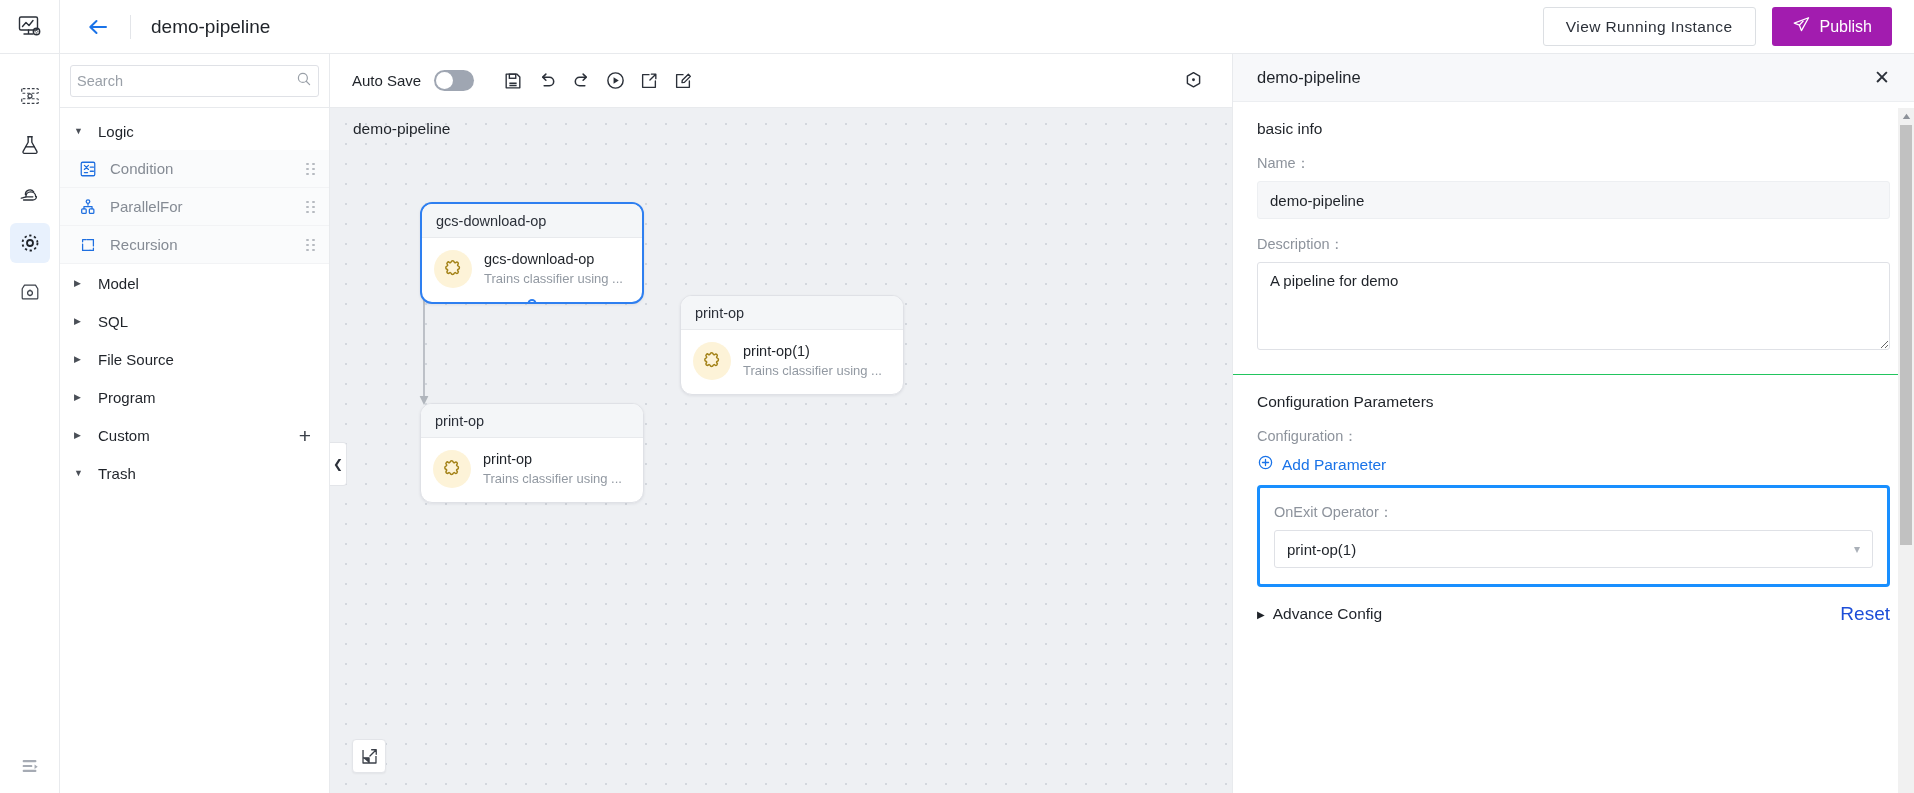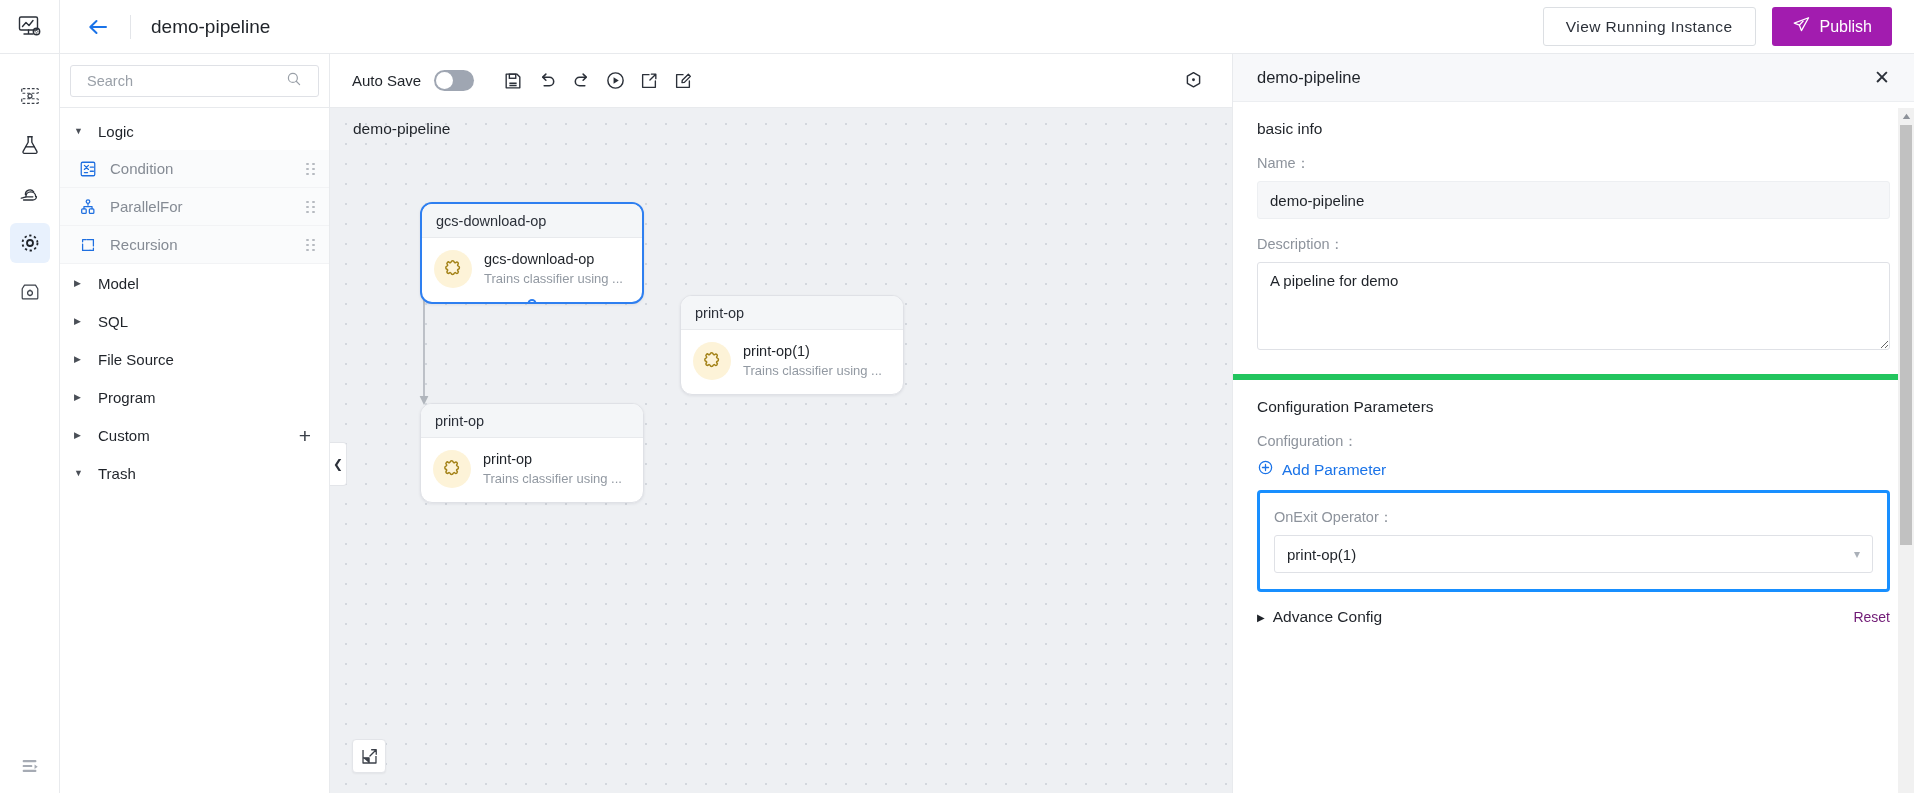--- a/index.html
+++ b/index.html
@@ -34,21 +34,21 @@
 
   
   .left-panel {
     width: 270px; flex: 0 0 270px; height: 793px; background: #ffffff;
     border-right: 1px solid #e8eaed; display: flex; flex-direction: column;
     position: relative;
   }
   .search-wrap { height: 54px; display: flex; align-items: center; padding: 0 10px; border-bottom: 1px solid #e8eaed;}
   .search-box {
     flex: 1; height: 32px; border: 1px solid #dfe1e6; border-radius: 3px;
-    display: flex; align-items: center; padding: 0 16px; background: #fff;
+    display: flex; align-items: center; padding: 0 6px; background: #fff;
   }
   .search-box input {
     flex: 1; border: none; outline: none; font-size: 14.5px;
     font-family: "Liberation Sans", sans-serif; color: #1f2329; background: transparent;
   }
   .search-box input::placeholder { color: #9aa0a8; }
 
   .tree { flex: 1; overflow: hidden; padding-top: 4px; }
   .tree-group {
     height: 38px; display: flex; align-items: center; padding-left: 14px;
@@ -136,21 +136,21 @@
     border-left: 1px solid #e8eaed; display: flex; flex-direction: column;
     position: relative;
   }
   .rp-head {
     height: 48px; background: #f7f8fa; border-bottom: 1px solid #eceef1;
     display: flex; align-items: center; padding: 0 24px; justify-content: space-between;
   }
   .rp-title { font-size: 16.5px; color: #1f2329; }
   .rp-close { font-size: 19px; color: #2b3039; cursor: pointer; line-height: 1; }
   .rp-body { flex: 1; overflow: hidden; }
-  .rp-section { padding: 18px 24px 20px 24px; border-bottom: 6px solid #22c55e; }
+  .rp-section { padding: 18px 24px 20px 24px; border-bottom: 1px solid #22c55e; }
   .rp-h { font-size: 15.5px; color: #1f2329; margin-bottom: 16px; }
   .rp-label { font-size: 14.5px; color: #8d939c; margin-bottom: 8px; }
   .rp-input {
     width: 100%; height: 38px; background: #f6f7f9; border: 1px solid #edeff2;
     border-radius: 3px; padding: 0 12px; font-size: 15px; color: #1f2329;
     font-family: "Liberation Sans", sans-serif; outline: none;
   }
   .rp-textarea {
     width: 100%; height: 88px; background: #fff; border: 1px solid #dfe1e6;
     border-radius: 3px; padding: 9px 12px; font-size: 15px; color: #1f2329;
@@ -165,21 +165,21 @@
     width: 100%; height: 38px; border: 1px solid #dfe1e6; border-radius: 3px;
     display: flex; align-items: center; padding: 0 12px; font-size: 15px; color: #1f2329;
     justify-content: space-between; cursor: pointer; background: #fff;
   }
   .sel-caret { color: #aab0b8; font-size: 12px; }
   .adv-row {
     display: flex; align-items: center; justify-content: space-between;
     padding: 16px 24px 14px 24px;
   }
   .adv-left { display: flex; align-items: center; gap: 8px; font-size: 15.5px; color: #1f2329; cursor: pointer; }
-  .reset-link { color: #701a75; font-size: 14px; cursor: pointer; }
+  .reset-link { color: #1d4ed8; font-size: 19px; cursor: pointer; }
 
   
   .vscroll { position: absolute; right: 0; top: 54px; width: 16px; bottom: 0; background: #f1f1f1; }
   .vs-up { width: 16px; height: 17px; display:flex; align-items:center; justify-content:center; background:#f1f1f1; }
   .vs-thumb { position: absolute; top: 17px; left: 2px; width: 12px; height: 420px; background: #c1c1c1; border-radius: 0; }
 
   
   .topbar {
     position: absolute; left: 60px; top: 0; right: 0; height: 54px;
     background: #fff; border-bottom: 1px solid #e8eaed; display: flex; align-items: center;

